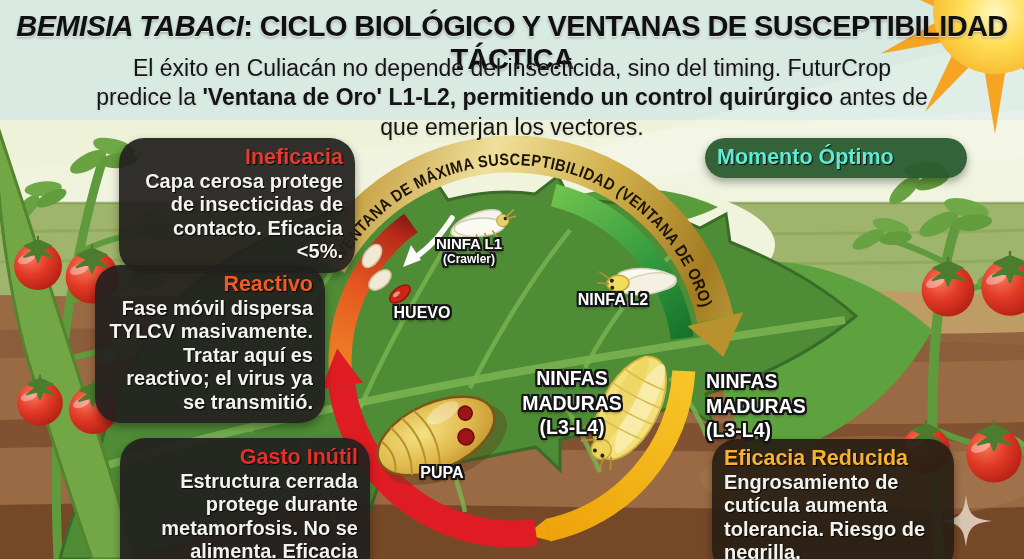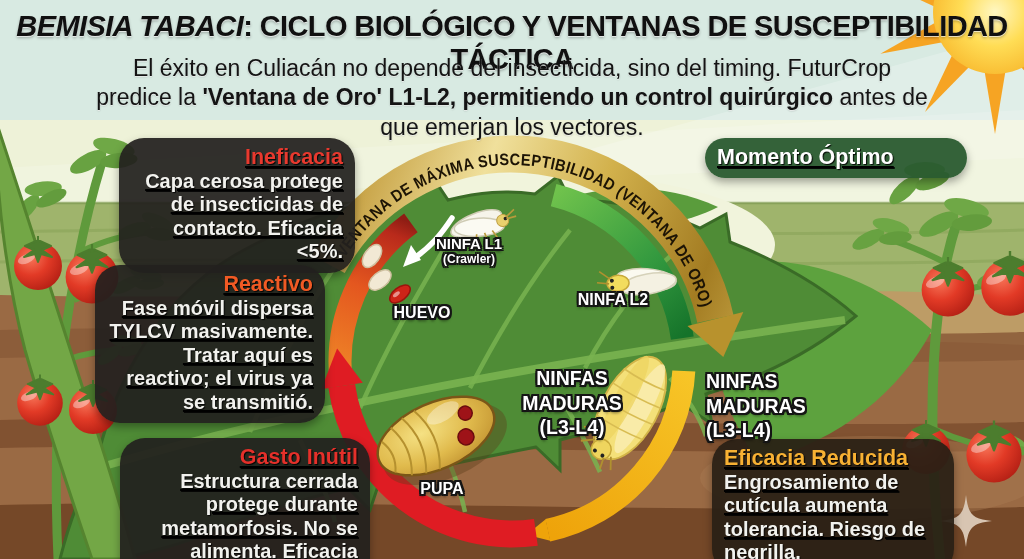--- a/index.html
+++ b/index.html
@@ -18,21 +18,21 @@
   .title .it{font-style:italic;}
   .subtitle{
     position:absolute;top:54px;left:50%;transform:translateX(-50%);width:832px;z-index:8;
     text-align:center;font-size:23px;line-height:1.28;color:#141414;
     text-shadow:0 1px 0 rgba(255,255,255,.6),0 1px 2px rgba(0,0,0,.22);
   }
   .subtitle b{font-weight:bold;}
   
   .callout{
     position:absolute;z-index:6;border-radius:25px;padding:7px 12px 9px 12px;
-    background:rgba(34,32,30,.93);box-shadow:0 4px 8px rgba(0,0,0,.35);text-decoration:underline;
+    background:rgba(34,32,30,.93);box-shadow:0 4px 8px rgba(0,0,0,.35);
   }
   .callout .c-title{font-size:21.5px;font-weight:bold;line-height:1.12;
     text-shadow:1px 1px 1px rgba(0,0,0,.9);}
   .callout .c-body{font-size:20px;font-weight:bold;color:#f2f2ee;line-height:1.17;margin-top:1px;
     text-shadow:1px 1px 1px rgba(0,0,0,.85);}
   .alg-r{text-align:right;}
   .alg-l{text-align:left;}
   .box-green{background:rgba(41,90,47,.95);}
   .box-brown{background:rgba(41,32,21,.94);}
   .ital{font-style:italic;}
@@ -304,21 +304,21 @@
 
   <div class="title"><span class="it">BEMISIA TABACI</span><span>: CICLO BIOLÓGICO Y VENTANAS DE SUSCEPTIBILIDAD TÁCTICA</span></div>
   <div class="subtitle"><span>El éxito en Culiacán no depende del insecticida, sino del timing. FuturCrop predice la </span><b>'Ventana de Oro' L1-L2, permitiendo un control quirúrgico</b><span> antes de que emerjan los vectores.</span></div>
 
   <div class="callout alg-r" style="left:119px;top:138px;width:212px;">
     <div class="c-title" style="color:#e8392e;">Ineficacia</div>
     <div class="c-body">Capa cerosa protege de insecticidas de contacto. Eficacia &lt;5%.</div>
   </div>
 
   <div class="callout alg-l box-green" style="left:705px;top:138px;width:238px;">
-    <div class="c-title" style="color:#ffffff;">Momento Óptimo</div>
+    <div class="c-title" style="color:#5eead4;">Momento Óptimo</div>
   </div>
 
   <div class="callout alg-r" style="left:95px;top:265px;width:206px;">
     <div class="c-title" style="color:#f15a24;">Reactivo</div>
     <div class="c-body">Fase móvil dispersa TYLCV masivamente. Tratar aquí es reactivo; el virus ya se transmitió.</div>
   </div>
 
   <div class="callout alg-r" style="left:120px;top:438px;width:226px;">
     <div class="c-title" style="color:#e5302a;">Gasto Inútil</div>
     <div class="c-body">Estructura cerrada protege durante metamorfosis. No se alimenta. Eficacia &lt;15%.</div>
@@ -343,15 +343,15 @@
     <div class="ml">MADURAS</div>
     <div class="ml">(L3-L4)</div>
   </div>
 
   <div class="cyc alg-l" style="left:706px;top:369px;">
     <div class="ml">NINFAS</div>
     <div class="ml">MADURAS</div>
     <div class="ml">(L3-L4)</div>
   </div>
 
-  <div class="cyc ctr l1" style="left:442px;top:480px;">PUPA</div>
+  <div class="cyc ctr l1" style="left:442px;top:464px;">PUPA</div>
 
 </div>
 
 </body></html>

